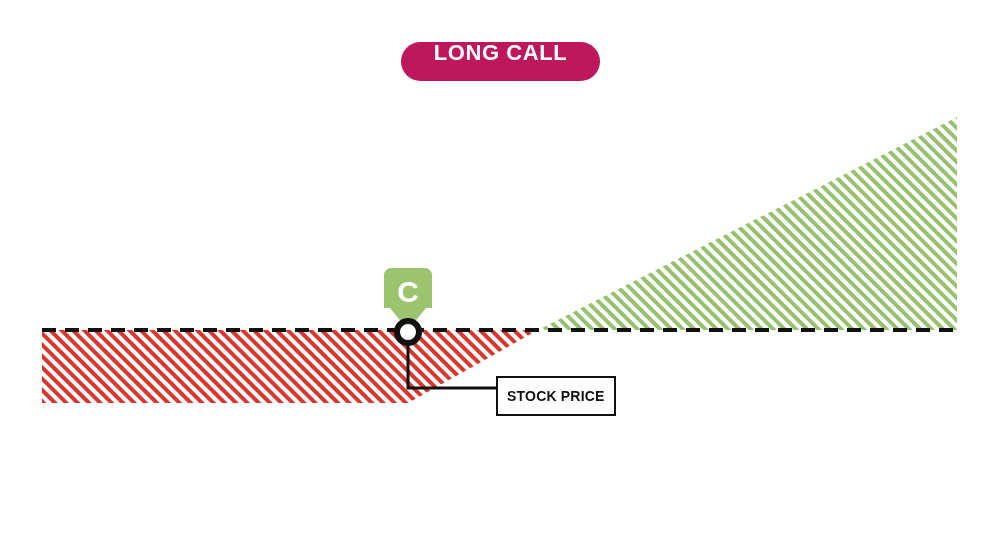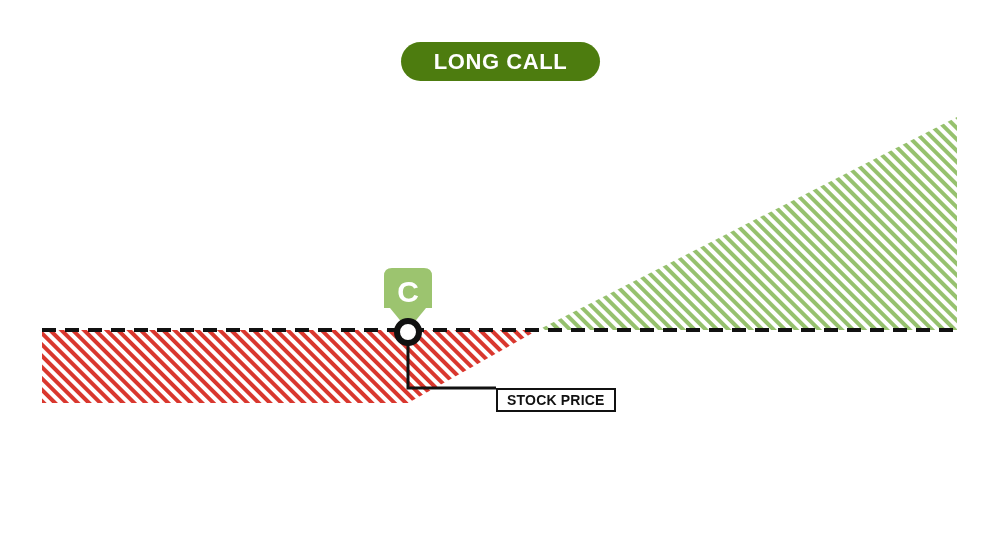--- a/index.html
+++ b/index.html
@@ -32,23 +32,22 @@
   }
 
   
   .title-badge {
     position: absolute;
     left: 401px;
     top: 42px;
     width: 199px;
     height: 39px;
     border-radius: 20px;
-    background: #4d7c0f;
+    background: #be185d;
     display: flex;
-    align-items: center;
     justify-content: center;
   }
   .title-badge-label {
     color: #ffffff;
     font-family: "Liberation Sans", sans-serif;
     font-size: 22px;
     font-weight: bold;
     letter-spacing: 0.6px;
     line-height: 1;
     white-space: nowrap;
@@ -75,22 +74,22 @@
     font-family: "Liberation Sans", sans-serif;
     font-size: 30px;
     font-weight: bold;
     line-height: 1;
   }
 
   
   .callout-box {
     position: absolute;
     left: 496px;
-    top: 388px;
-    height: 24px;
+    top: 376px;
+    height: 40px;
     box-sizing: border-box;
     border: 2px solid #111111;
     background: #ffffff;
     display: flex;
     align-items: center;
     justify-content: center;
     padding: 8px 9px;
   }
   .callout-label {
     font-family: "Liberation Sans", sans-serif;

